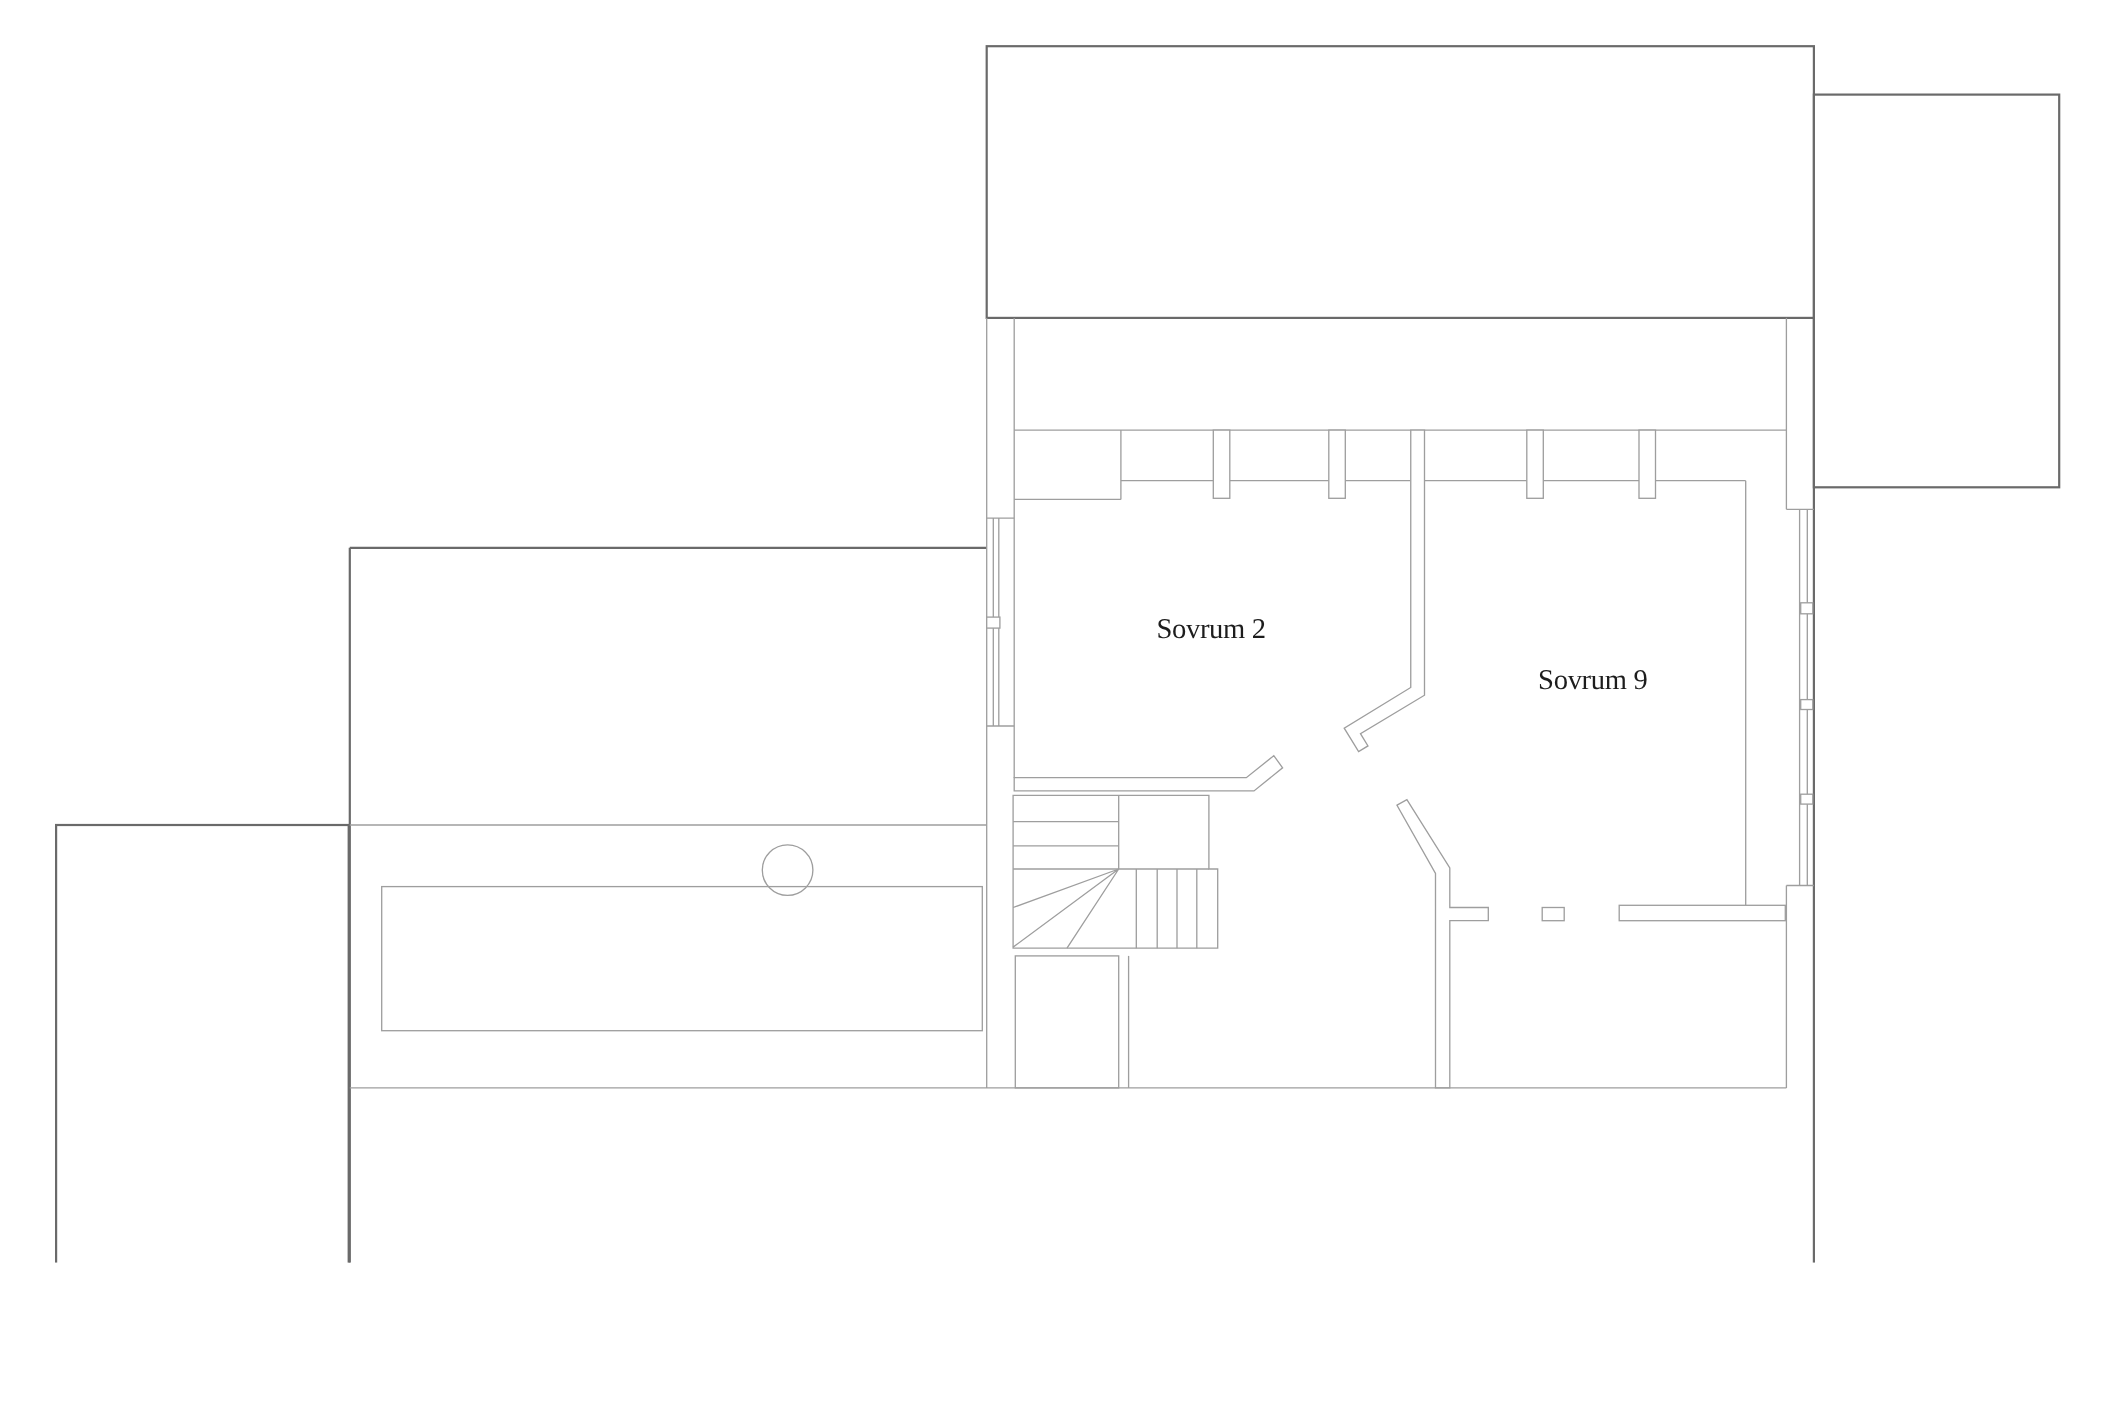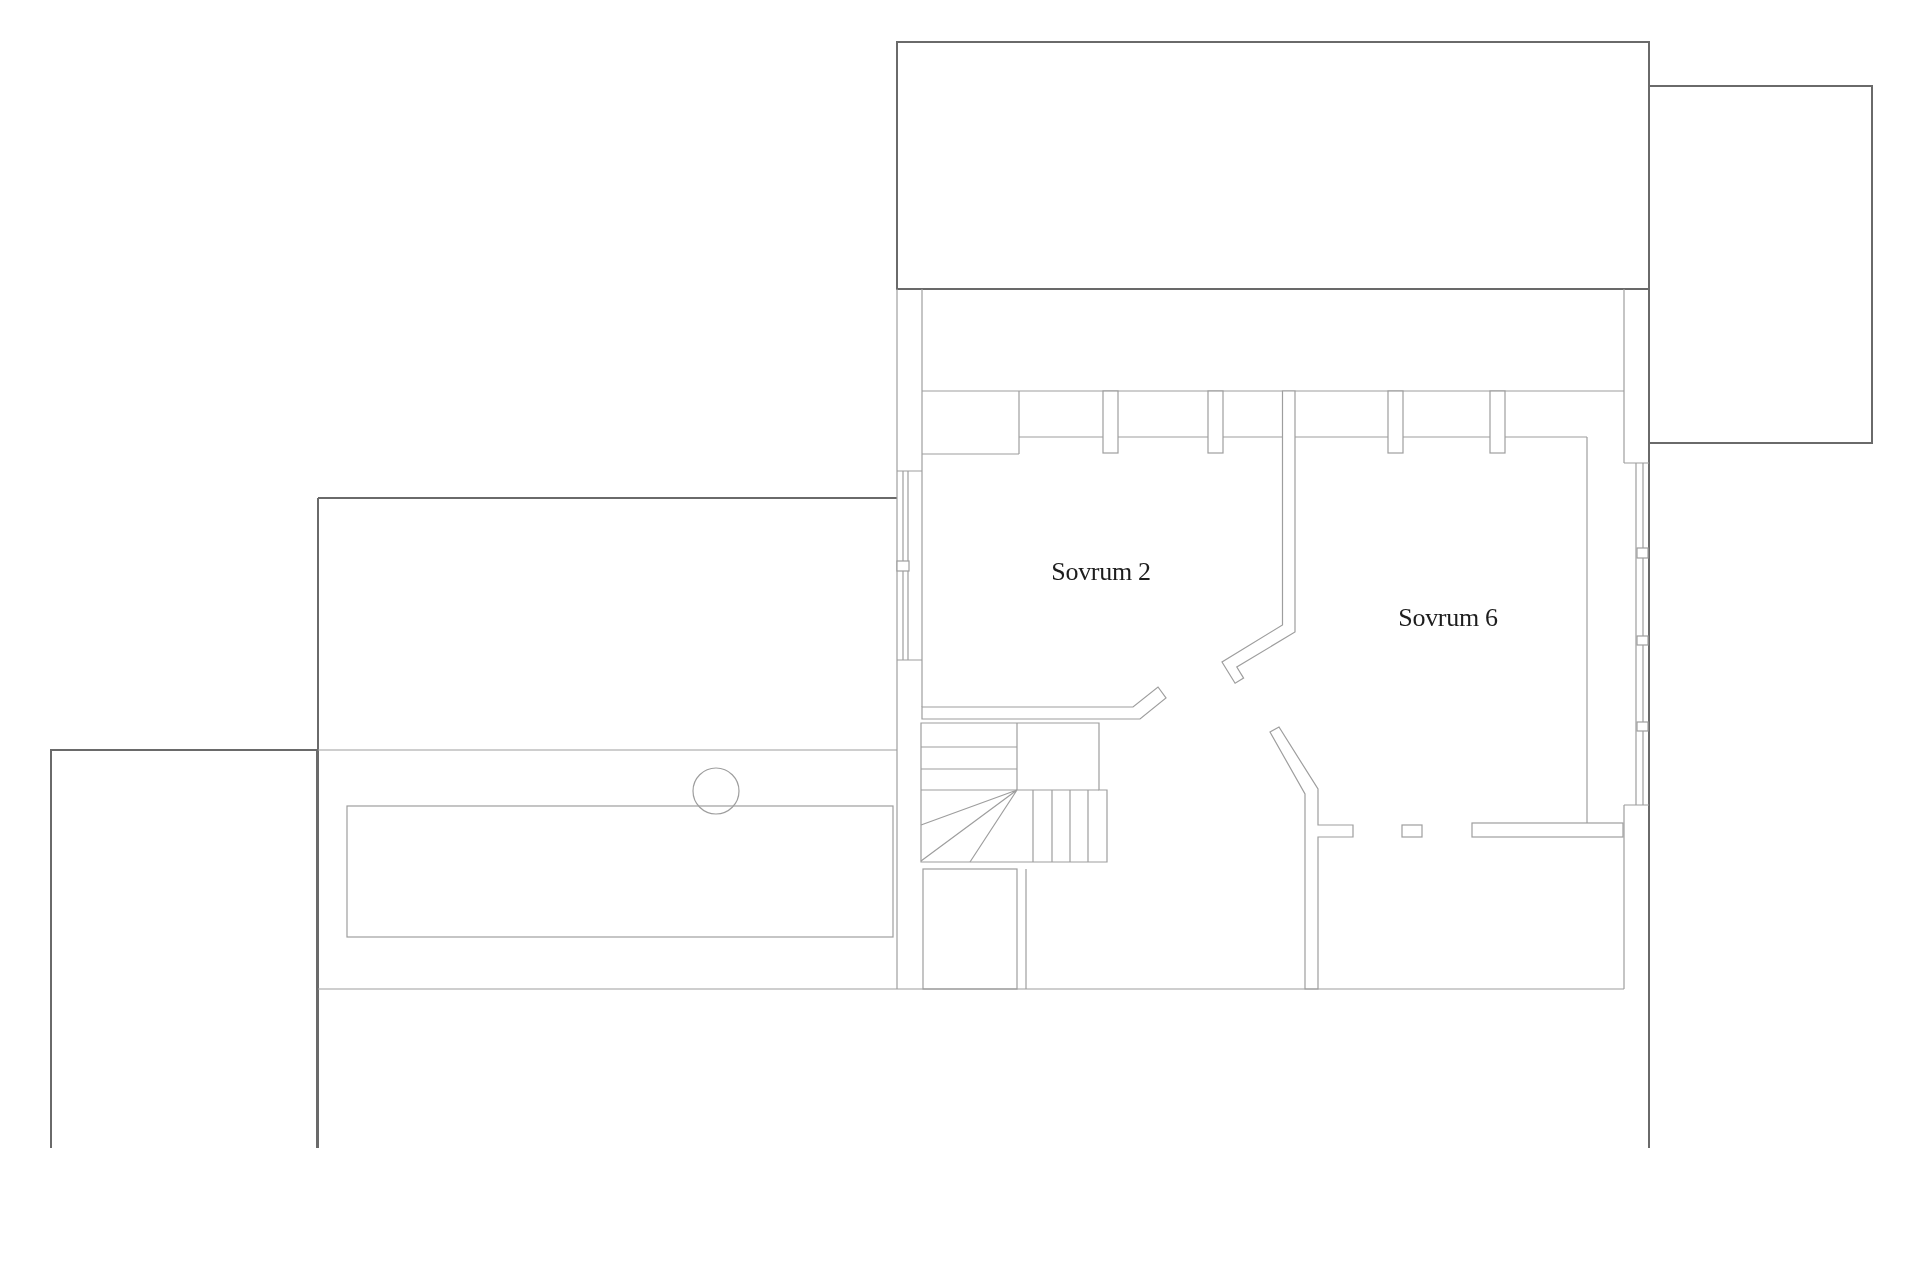--- a/index.html
+++ b/index.html
@@ -112,15 +112,15 @@
       <path d="M 318 989 L 1624 989"></path>
 
       <path d="M 318 750 L 897 750"></path>
       <rect x="347" y="806" width="546" height="131"></rect>
       <circle cx="716" cy="791" r="23"></circle>
     </g>
   </svg>
 
   <div class="room-label label-sovrum2">Sovrum 2</div>
 
-  <div class="room-label label-sovrum1">Sovrum 6</div>
+  <div class="room-label label-sovrum1">Sovrum 9</div>
 
 </div>
 
 </body></html>

